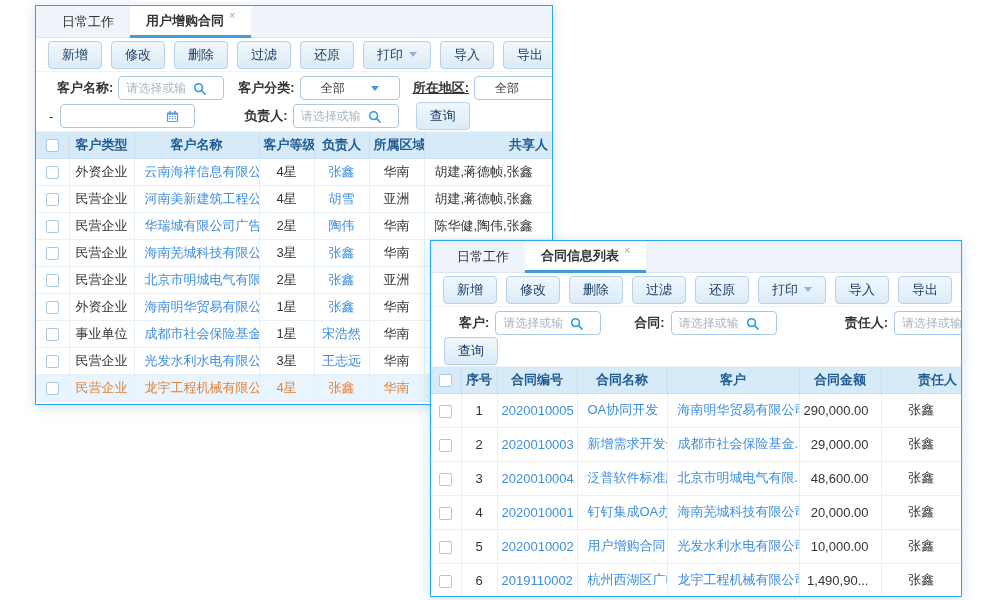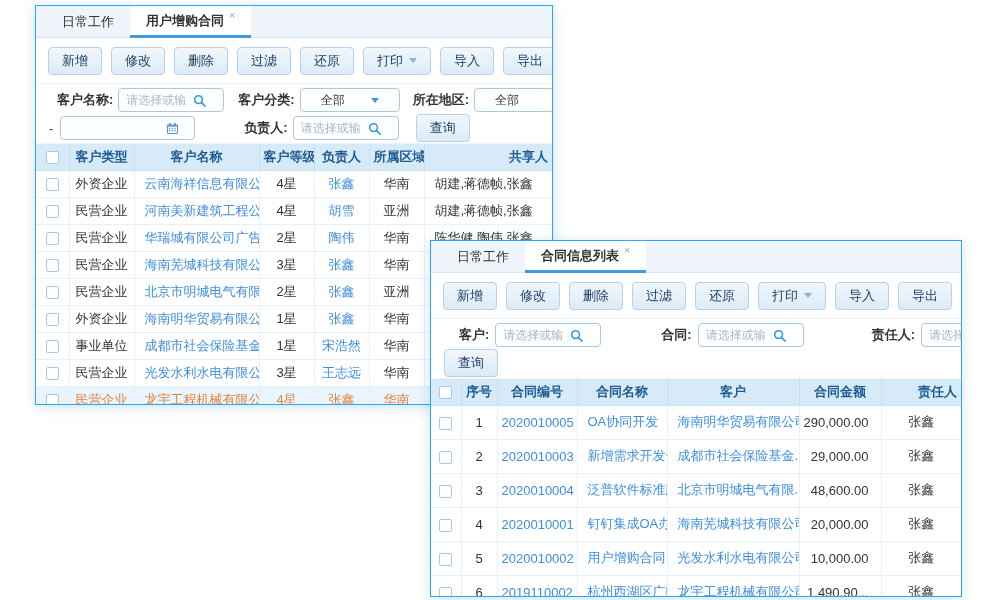--- a/index.html
+++ b/index.html
@@ -26,21 +26,21 @@
     display:flex; align-items:center; padding:0 16px;
     font-size:13px; color:#333; cursor:pointer; position:relative;
   }
   .tab.active {
     background:#fff; font-weight:bold;
     border-bottom:3px solid #3f9be0; margin-bottom:-1px;
   }
   .tab-close { font-size:11px; color:#9aa7b4; margin-left:5px; position:relative; top:-6px; font-weight:normal; }
 
   .toolbar {
-    height:46px; display:flex; align-items:center; gap:9px;
+    height:34px; display:flex; align-items:center; gap:9px;
     padding:0 12px; border-bottom:1px solid #ecf3fa; background:#fff;
   }
   .btn {
     background:linear-gradient(#f1f7fc,#dcebf7);
     border:1px solid #b6d1e8; border-radius:4px;
     color:#1d3f66; font-size:13px; padding:4px 13px;
     font-family:inherit; cursor:pointer;
     display:inline-flex; align-items:center; gap:6px; white-space:nowrap;
   }
   .caret {
@@ -136,21 +136,21 @@
               <circle cx="6" cy="6" r="4.2" fill="none" stroke="#2d9be8" stroke-width="1.7"></circle>
               <line x1="9.3" y1="9.3" x2="13" y2="13" stroke="#2d9be8" stroke-width="1.7" stroke-linecap="round"></line>
             </svg>
         </span>
       </span>
       <span class="flabel" style="margin-left:14px;">客户分类:</span>
       <span class="sel" style="margin-left:5px;width:100px;">
         <span>全部</span>
         <span class="caret blue"></span>
       </span>
-      <span class="flabel" style="margin-left:13px;">所在地区:</span>
+      <span class="flabel" style="margin-left:13px;text-decoration:underline;">所在地区:</span>
       <span class="sel" style="margin-left:5px;width:110px;">
         <span>全部</span>
 
       </span>
     </div>
     <div class="frow" style="padding-left:13px;">
       <span class="dash">-</span>
       <span class="sinput" style="margin-left:7px;width:135px;">
         <input style="width: 105px;">
         <span class="icon-slot">
@@ -318,21 +318,21 @@
       <span class="flabel">客户:</span>
       <span class="sinput" style="margin-left:6px;width:106px;">
         <input style="width: 74px;" placeholder="请选择或输入">
         <span class="icon-slot">
           <svg width="13" height="13" viewBox="0 0 14 14">
               <circle cx="6" cy="6" r="4.2" fill="none" stroke="#2d9be8" stroke-width="1.7"></circle>
               <line x1="9.3" y1="9.3" x2="13" y2="13" stroke="#2d9be8" stroke-width="1.7" stroke-linecap="round"></line>
             </svg>
         </span>
       </span>
-      <span class="flabel" style="margin-left:60px;">合同:</span>
+      <span class="flabel" style="margin-left:33px;">合同:</span>
       <span class="sinput" style="margin-left:6px;width:106px;">
         <input style="width: 74px;" placeholder="请选择或输入">
         <span class="icon-slot">
           <svg width="13" height="13" viewBox="0 0 14 14">
               <circle cx="6" cy="6" r="4.2" fill="none" stroke="#2d9be8" stroke-width="1.7"></circle>
               <line x1="9.3" y1="9.3" x2="13" y2="13" stroke="#2d9be8" stroke-width="1.7" stroke-linecap="round"></line>
             </svg>
         </span>
       </span>
       <span class="flabel" style="margin-left:68px;">责任人:</span>

